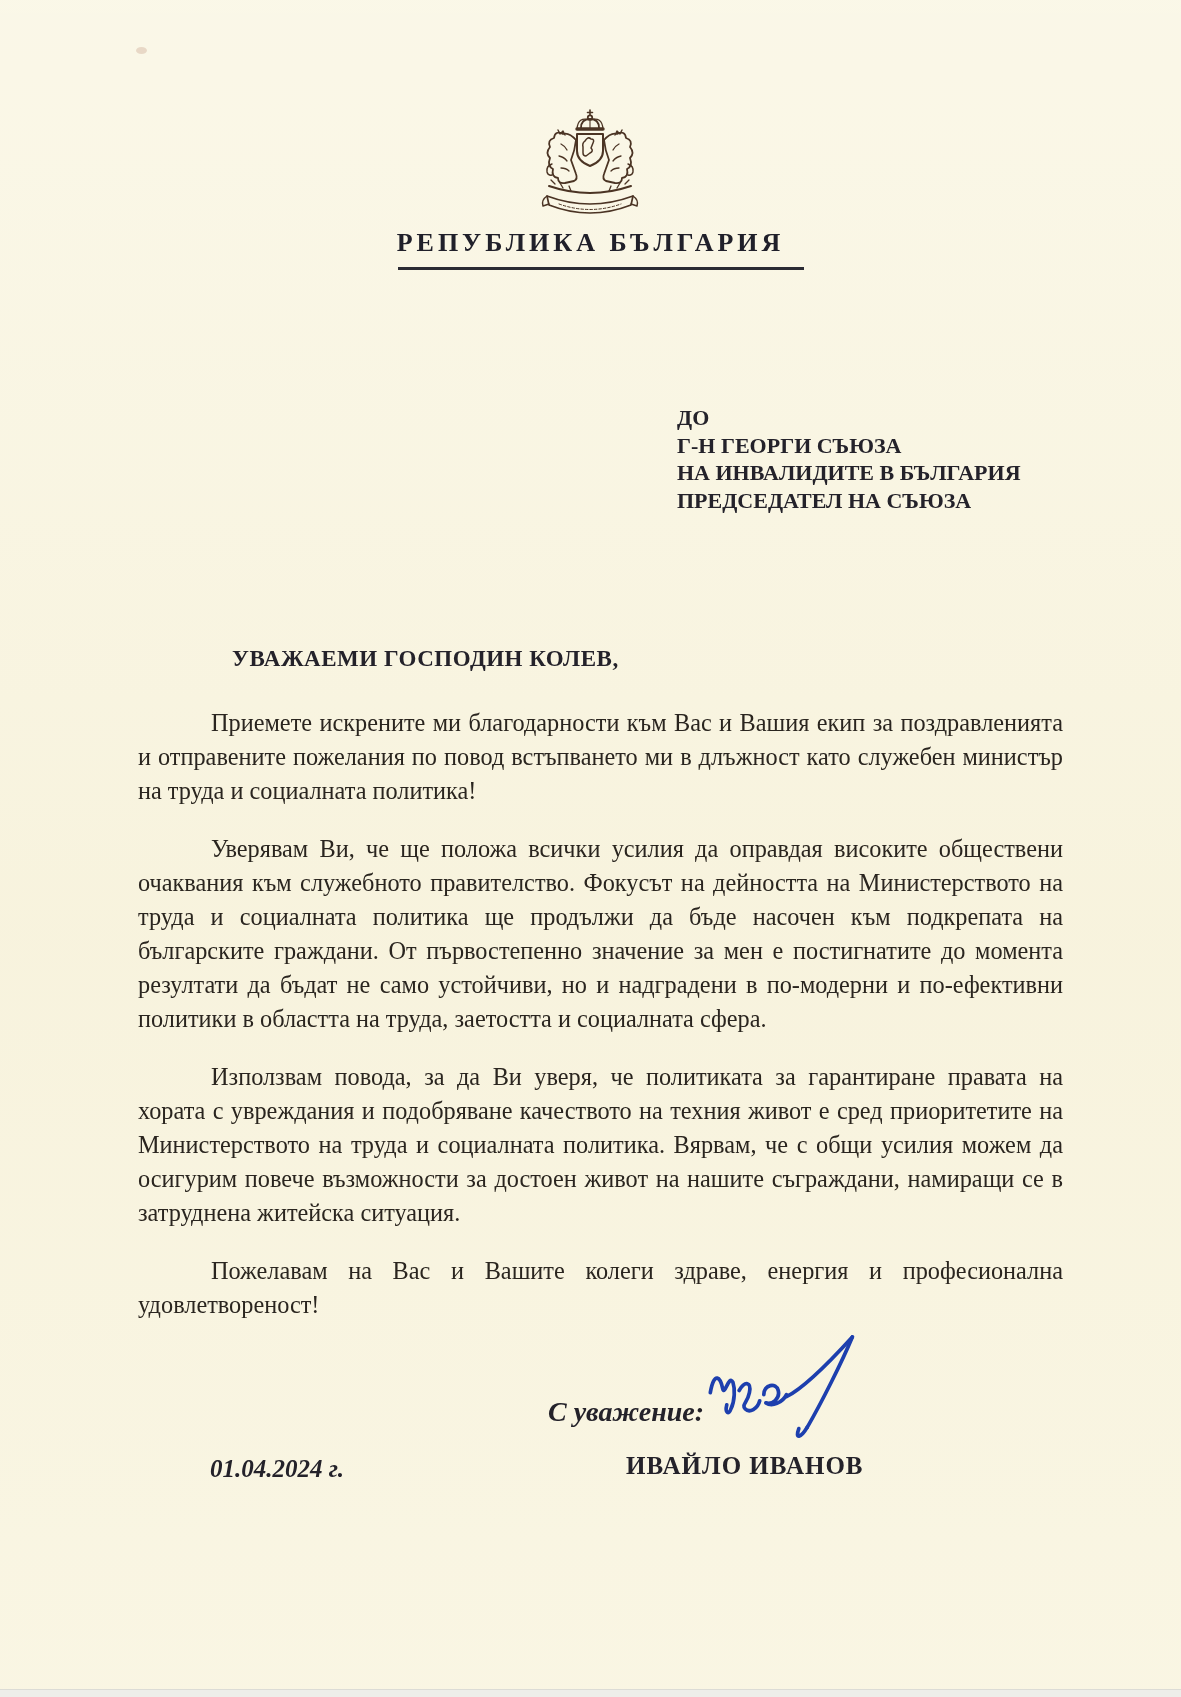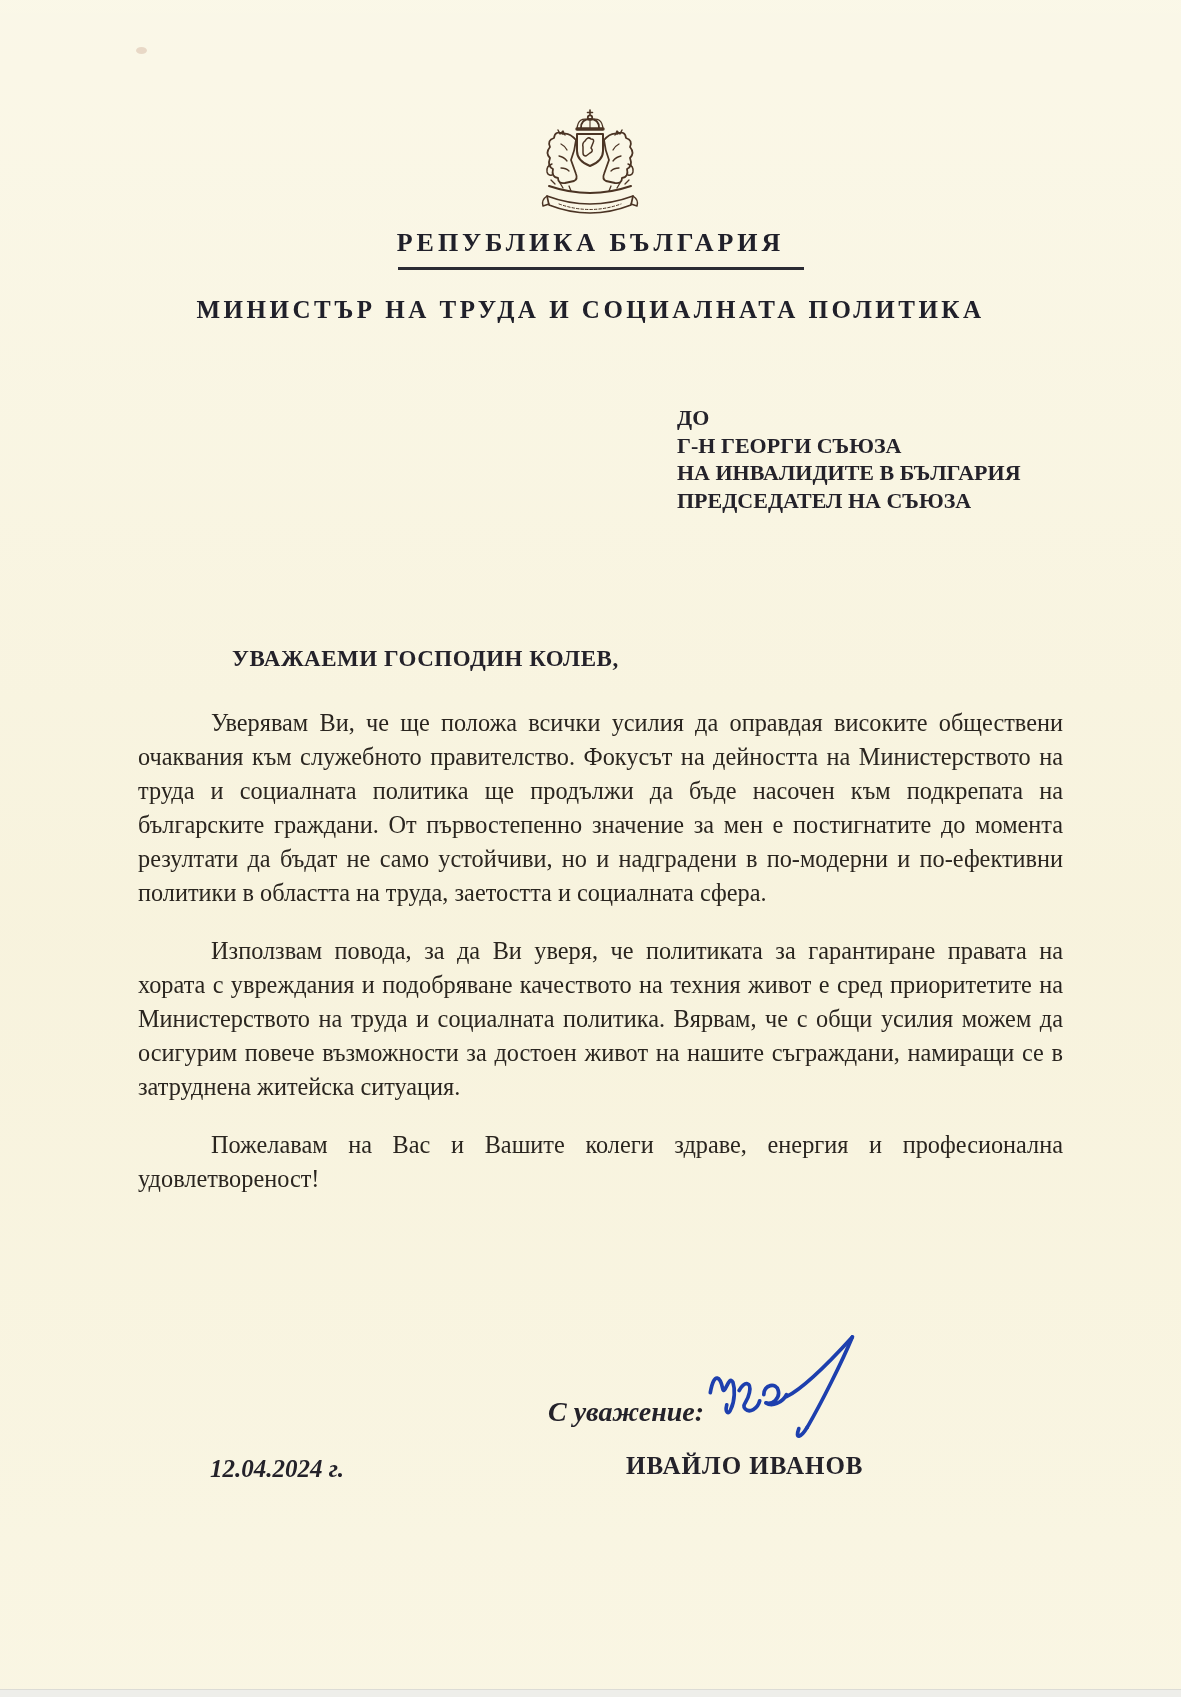--- a/index.html
+++ b/index.html
@@ -121,47 +121,47 @@
       <path d="M30,76 l-4,-4 M38,80 l-3,-5 M46,83 l-2,-5 M100,76 l4,-4 M92,80 l3,-5 M84,83 l2,-5" stroke-width="1.3"></path>
 
       <path d="M22,88 Q65,104 108,88 L106,97 Q65,113 24,97 Z" stroke-width="1.7"></path>
       <path d="M22,88 q-6,4 -4,10 l6,-2 M108,88 q6,4 4,10 l-6,-2" stroke-width="1.5"></path>
       <path d="M34,96 Q65,107 96,96" stroke-width="1" stroke-dasharray="2.5,2"></path>
     </g>
   </svg>
 
   <div class="republic">РЕПУБЛИКА БЪЛГАРИЯ</div>
   <div class="header-rule"></div>
-  <div class="minister">МИНИСТЪР НА ТРУДА И СОЦИАЛНАТА ПОЛИТИКА</div>
 
   <div class="recipient">
     <div>ДО</div>
     <div>Г-Н ГЕОРГИ СЪЮЗА</div>
     <div>НА ИНВАЛИДИТЕ В БЪЛГАРИЯ</div>
     <div>ПРЕДСЕДАТЕЛ НА СЪЮЗА</div>
   </div>
 
   <div class="salutation">УВАЖАЕМИ ГОСПОДИН КОЛЕВ,</div>
 
   <div class="body-text">
+    <p>Приемете искрените ми благодарности към Вас и Вашия екип за поздравленията и отправените пожелания по повод встъпването ми в длъжност като служебен министър на труда и социалната политика!</p>
     <p>Уверявам Ви, че ще положа всички усилия да оправдая високите обществени очаквания към служебното правителство. Фокусът на дейността на Министерството на труда и социалната политика ще продължи да бъде насочен към подкрепата на българските граждани. От първостепенно значение за мен е постигнатите до момента резултати да бъдат не само устойчиви, но и надградени в по-модерни и по-ефективни политики в областта на труда, заетостта и социалната сфера.</p>
     <p>Използвам повода, за да Ви уверя, че политиката за гарантиране правата на хората с увреждания и подобряване качеството на техния живот е сред приоритетите на Министерството на труда и социалната политика. Вярвам, че с общи усилия можем да осигурим повече възможности за достоен живот на нашите съграждани, намиращи се в затруднена житейска ситуация.</p>
     <p>Пожелавам на Вас и Вашите колеги здраве, енергия и професионална удовлетвореност!</p>
   </div>
 
   <div class="closing-label">С уважение:</div>
 
   <svg class="signature" viewBox="0 0 170 120" aria-hidden="true">
     <g stroke="#1d3fae" fill="none" stroke-width="3.6" stroke-linecap="round" stroke-linejoin="round">
       <path d="M10,62 C14,40 20,48 22,58 C24,66 28,44 32,52 C34,58 34,70 30,78 C28,84 24,82 26,74"></path>
       <path d="M38,60 C44,50 50,52 48,62 C46,72 40,74 44,78 C48,82 56,78 58,70"></path>
       <path d="M62,64 C62,54 74,52 76,60 C78,68 70,74 64,72 C70,76 80,72 84,64"></path>
       <path d="M84,66 C100,58 128,30 148,8"></path>
       <path d="M148,8 C138,32 118,72 104,96"></path>
       <path d="M104,96 C98,106 92,108 96,97"></path>
     </g>
   </svg>
 
-  <div class="date-line">12.04.2024 г.</div>
+  <div class="date-line">01.04.2024 г.</div>
   <div class="signer">ИВАЙЛО ИВАНОВ</div>
 
   <div class="scan-edge"></div>
 </div>
 
 </body></html>

